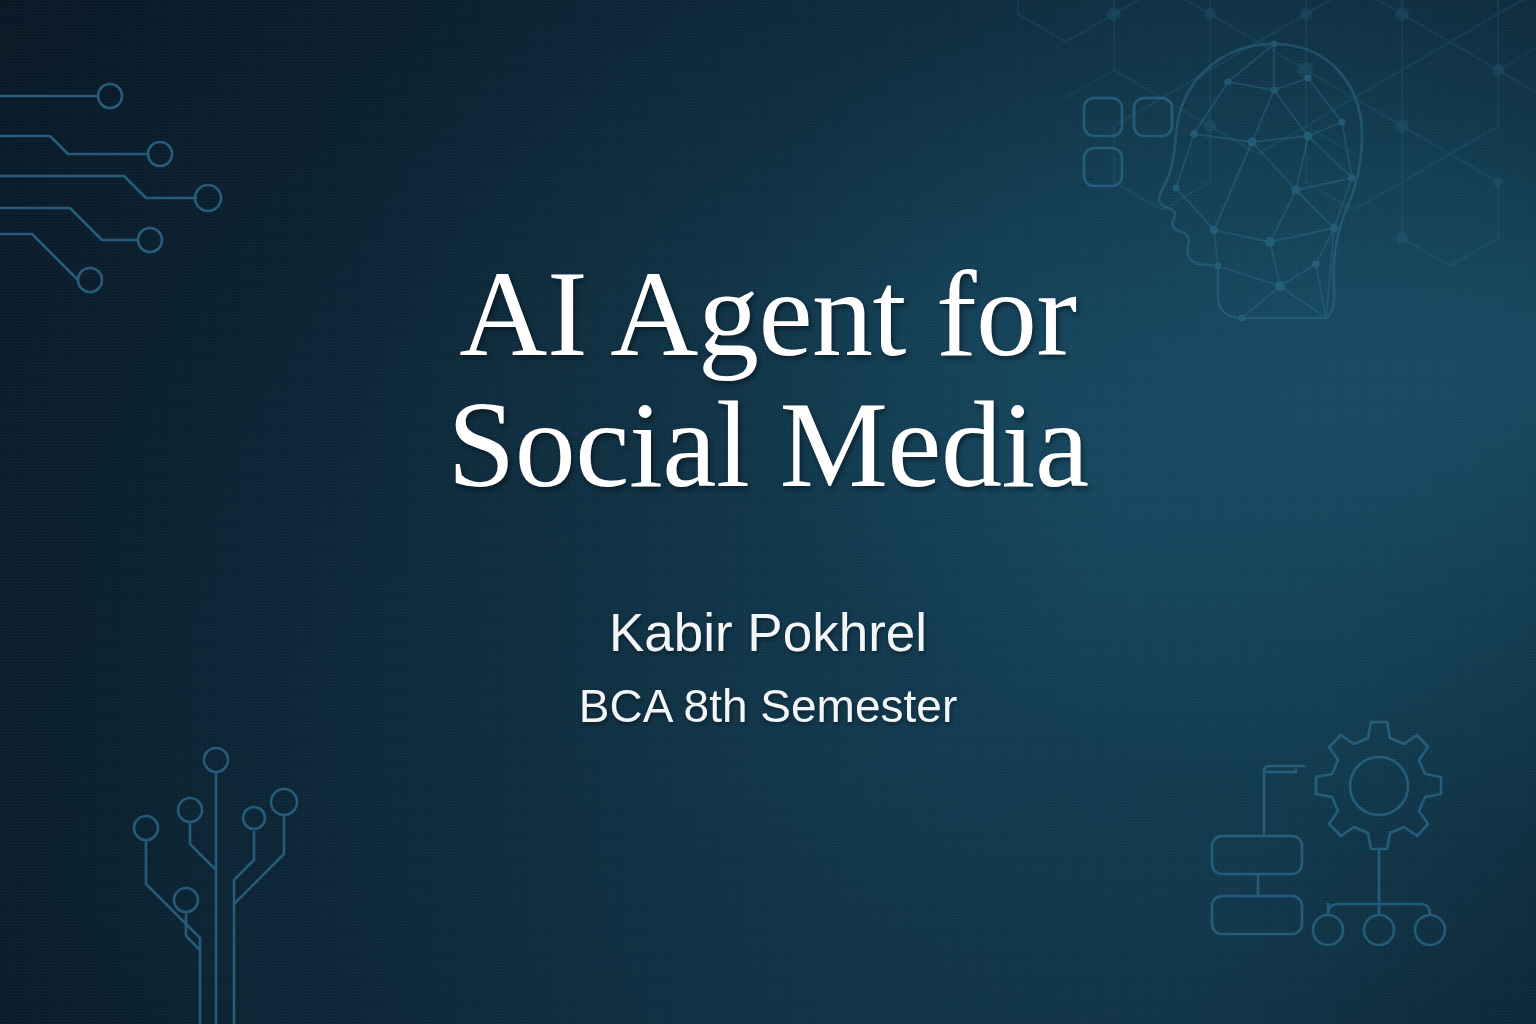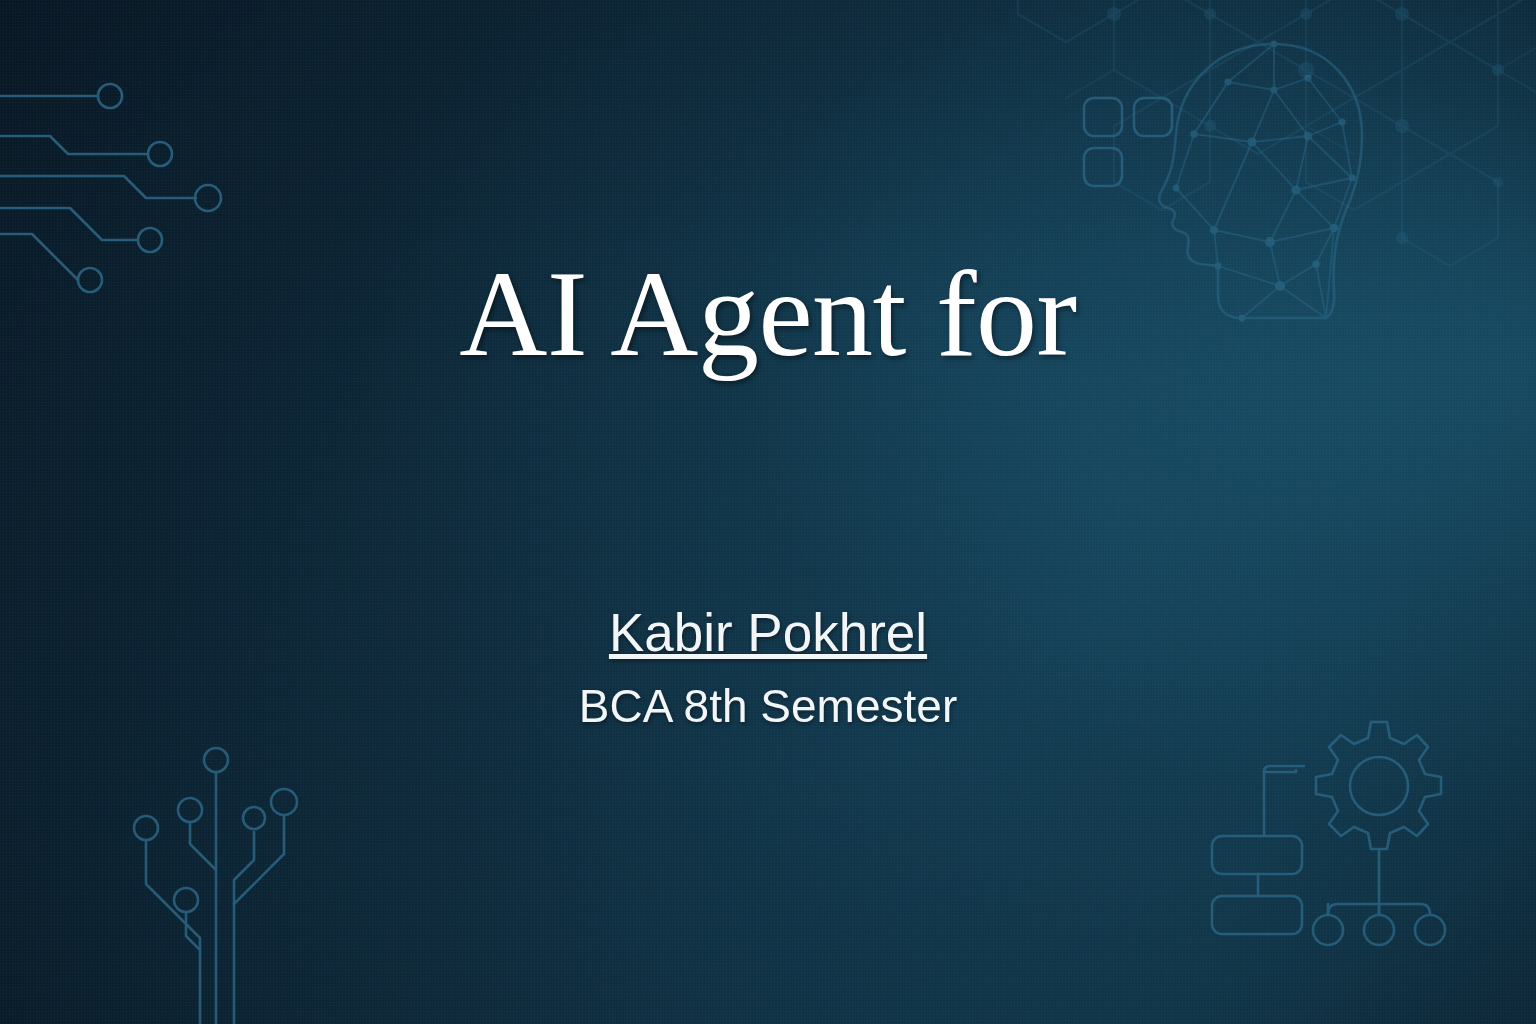--- a/index.html
+++ b/index.html
@@ -113,21 +113,20 @@
     text-align: center;
   }
   .presenter {
     font-family: "Liberation Sans", sans-serif;
     font-weight: 400;
     font-size: 53px;
     line-height: 62px;
     color: #f2f6f8;
     text-shadow: 1px 2px 4px rgba(0,0,0,.42);
     margin: 0;
-    text-decoration: underline;
   }
   .course {
     font-family: "Liberation Sans", sans-serif;
     font-weight: 400;
     font-size: 46px;
     line-height: 56px;
     color: #f2f6f8;
     text-shadow: 1px 2px 4px rgba(0,0,0,.42);
     margin: 14px 0 0 0;
   }
@@ -327,21 +326,21 @@
         <path d="M120 188 L120 198"></path>
         <path d="M171 188 L171 198"></path>
         <circle cx="120" cy="214" r="15"></circle>
         <circle cx="171" cy="214" r="15"></circle>
         <circle cx="222" cy="214" r="15"></circle>
       </g>
     </svg>
   </div>
 
   <div class="content">
-    <h1 class="title"><span>AI Agent for</span><br><br></h1>
+    <h1 class="title"><span>AI Agent for</span><br><span>Social Media</span><br></h1>
 
     <div class="byline">
       <p class="presenter">Kabir Pokhrel</p>
       <p class="course">BCA 8th Semester</p>
     </div>
   </div>
 
 </div>
 
 </body></html>

